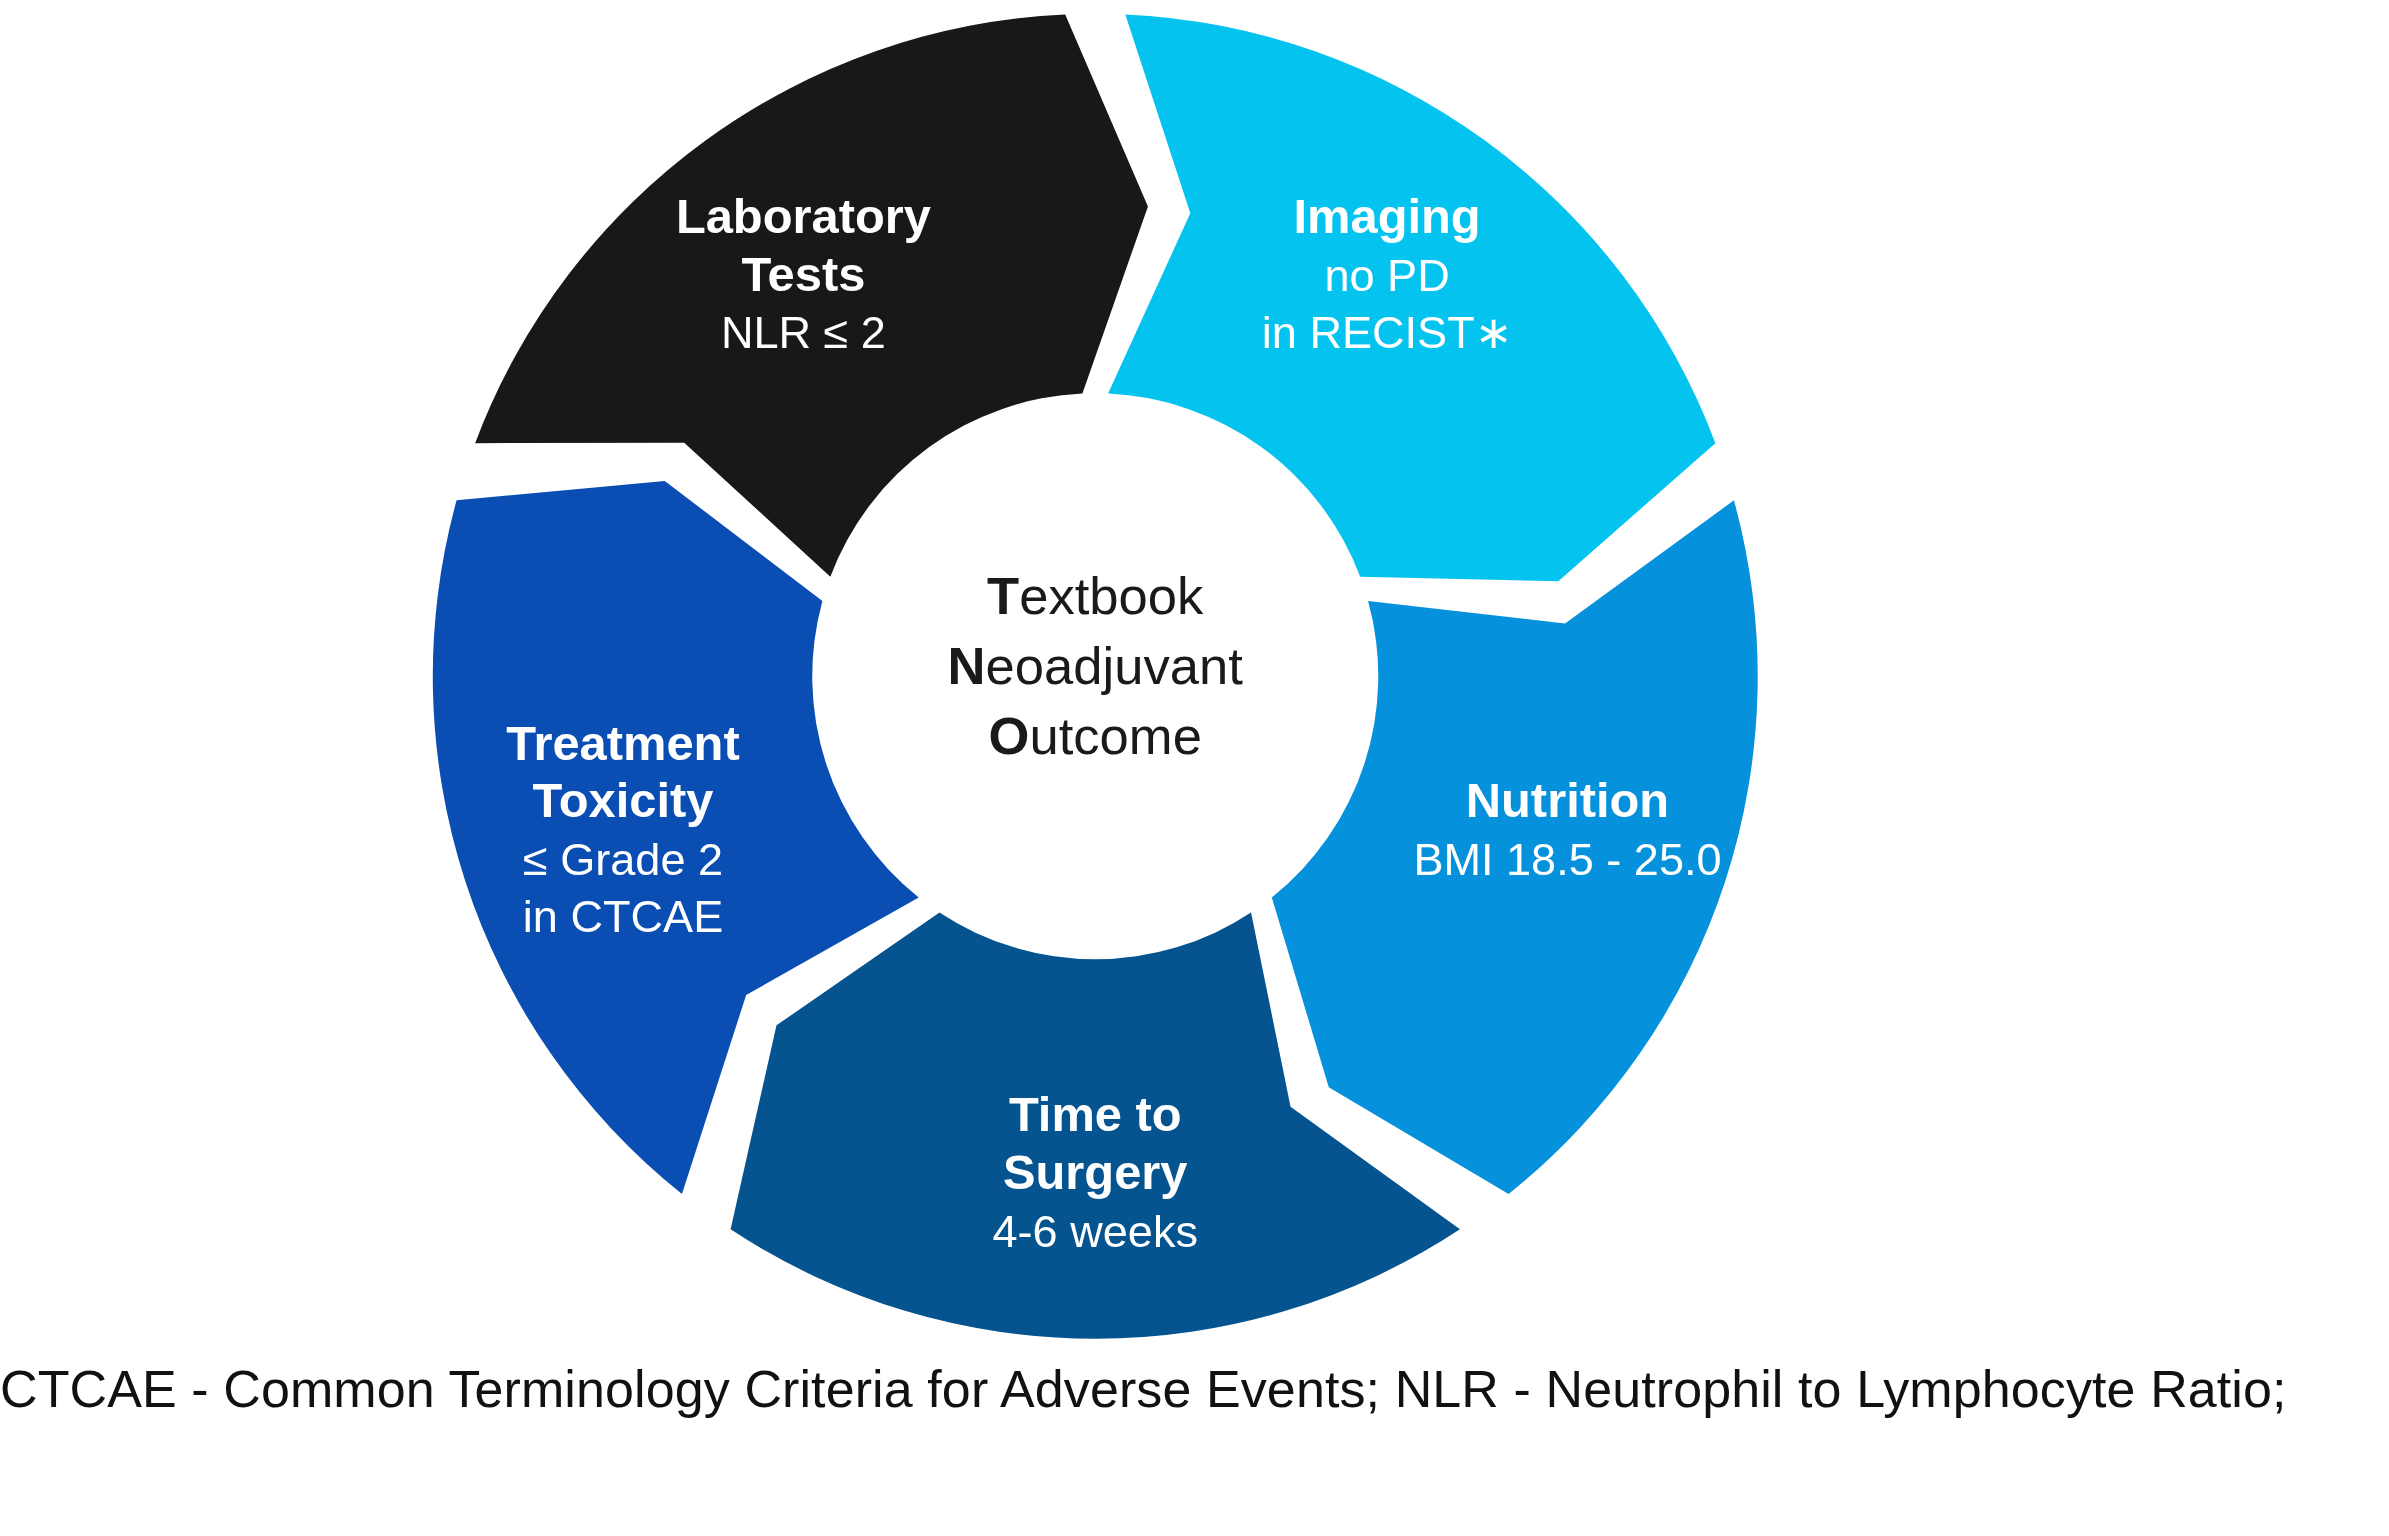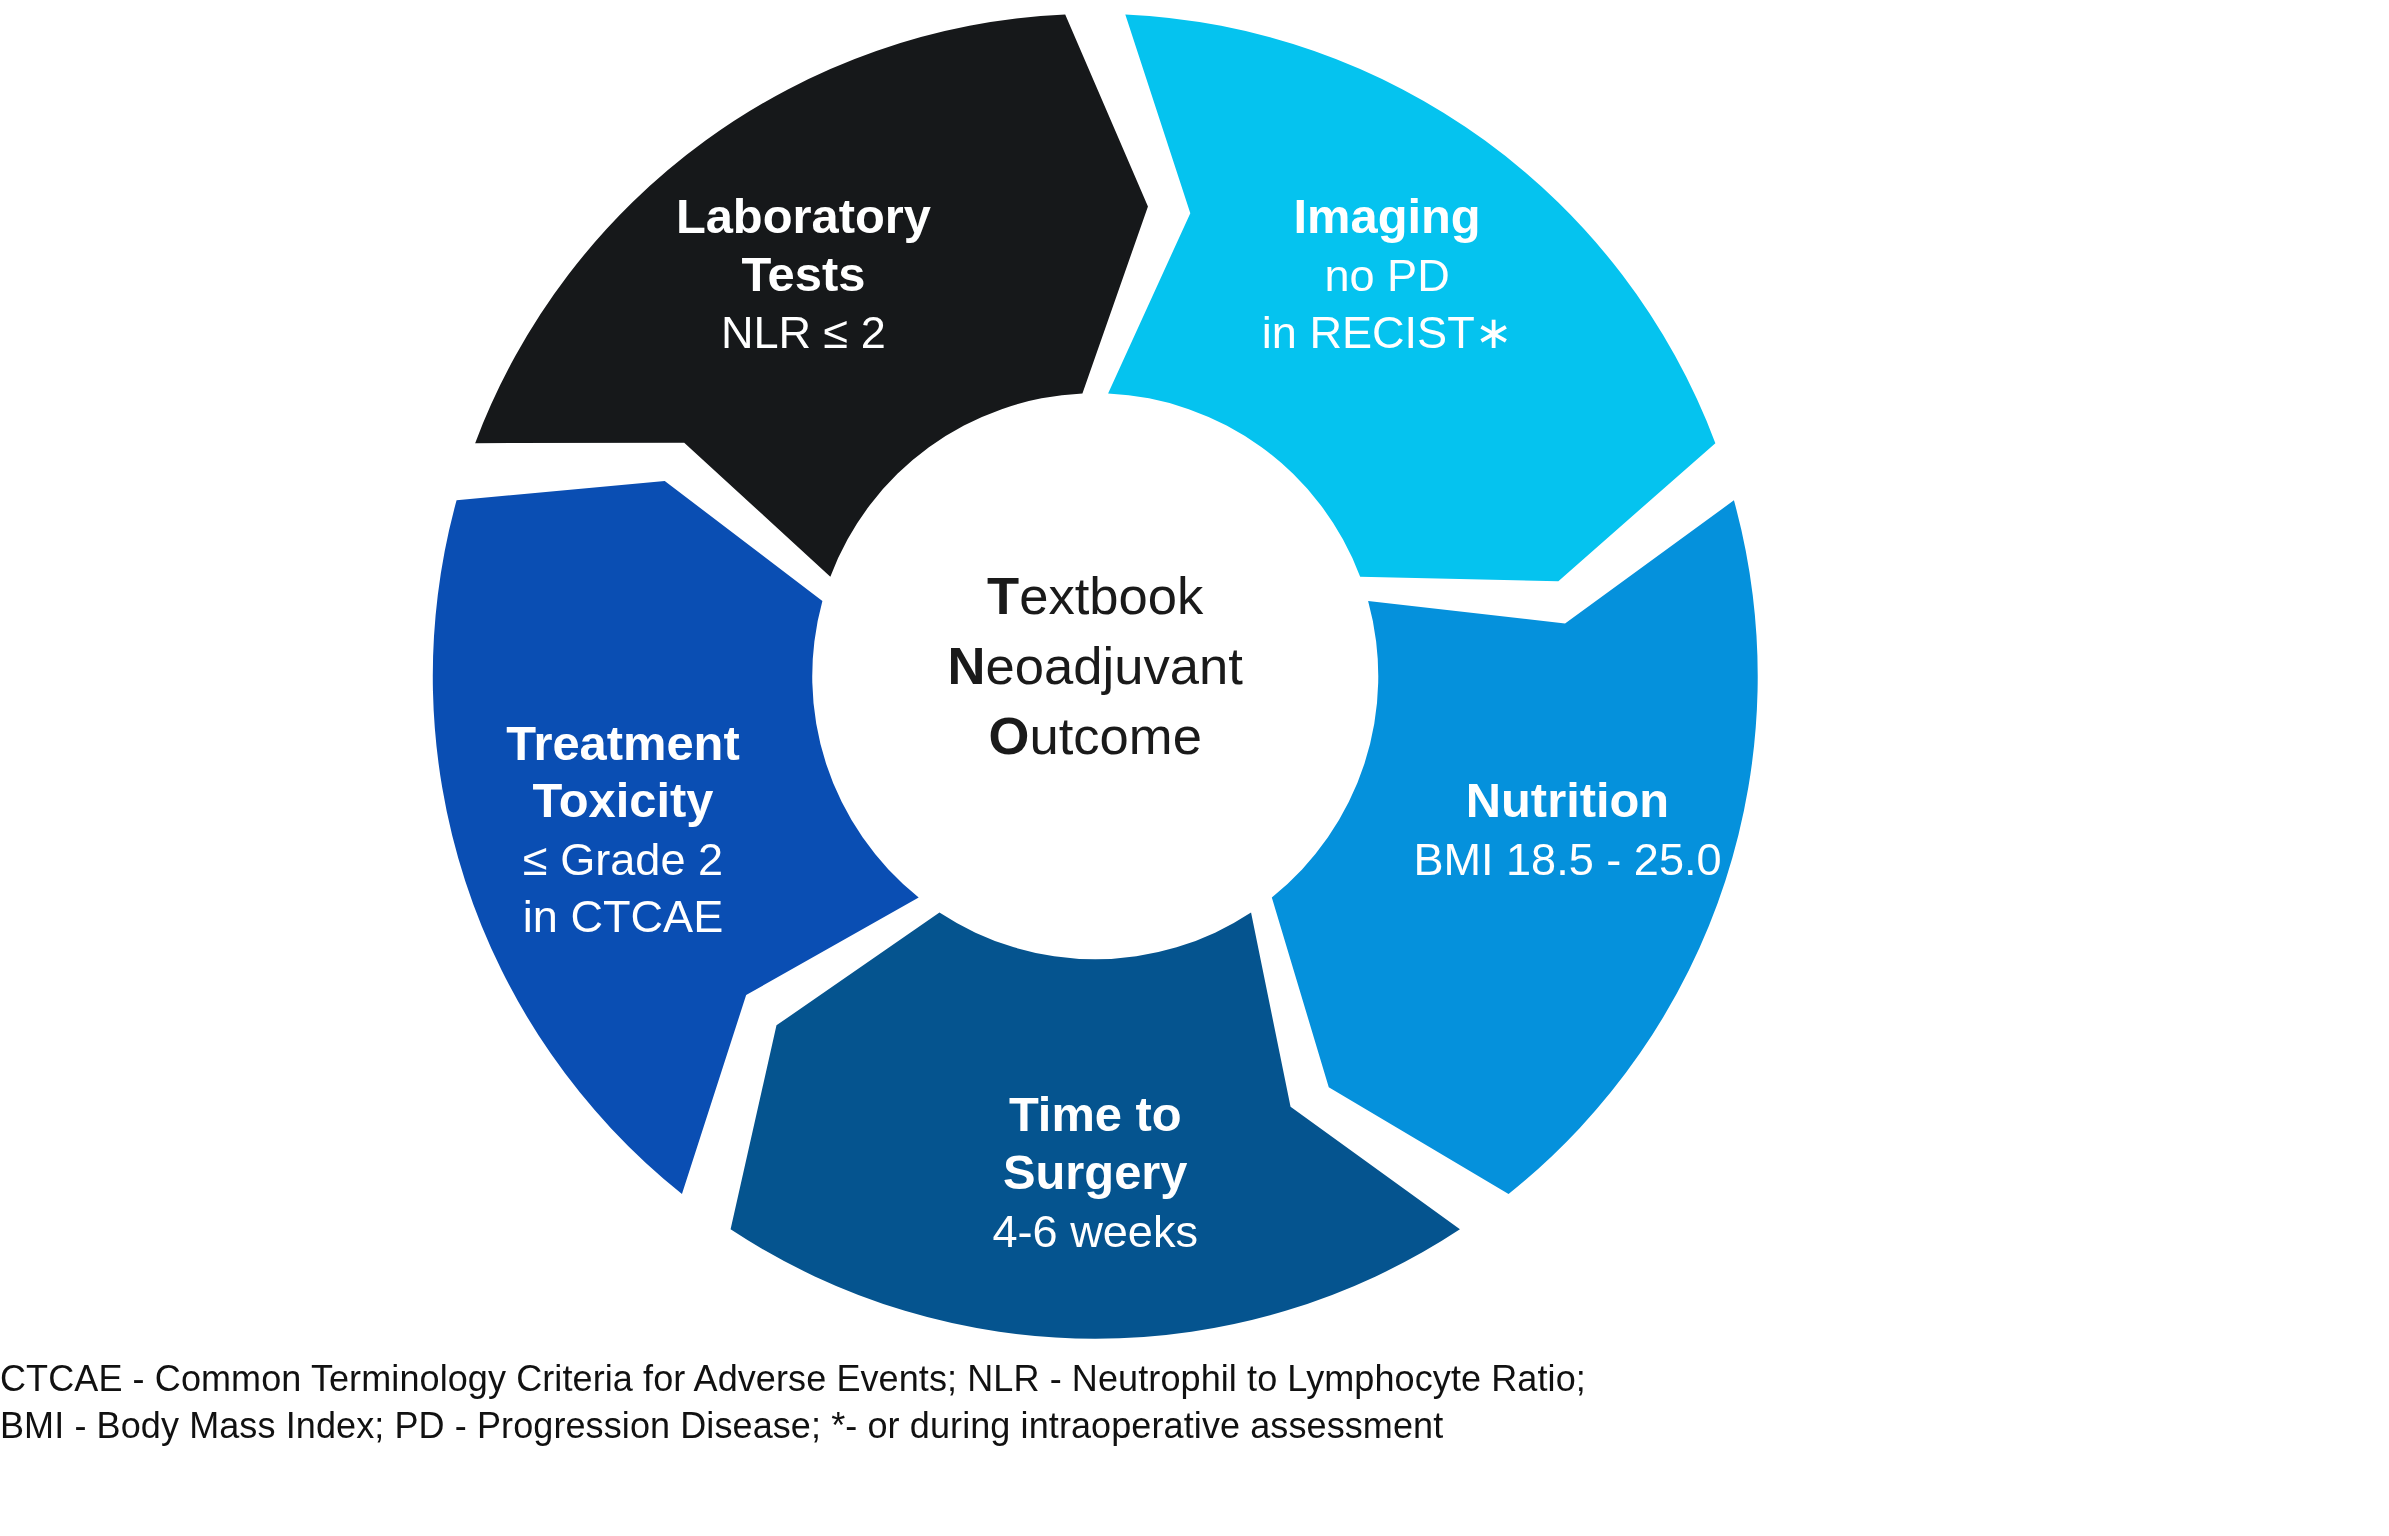--- a/index.html
+++ b/index.html
@@ -27,21 +27,21 @@
   }
   .center-cap{
     font-weight:bold;
   }
 
   #caption{
     position:absolute;
     left:0;top:1356px;width:1999px;
     text-align:left;
     color:#111111;
-    font-size:36px;
+    font-size:52px;
     line-height:1.30;
     letter-spacing:0.1px;
   }
   #caption div{white-space:nowrap;}
 </style>
 </head>
 <body>
 
 <div id="figure">
 
@@ -108,17 +108,16 @@
             <text x="994.8121825779433" y="1305.0504765393334" text-anchor="middle" class="seg-title" font-size="78" fill="#ffffff">Toxicity</text>
             <text x="994.8121825779433" y="1397.0504765393334" text-anchor="middle" class="seg-sub" font-size="72" fill="#ffffff">≤ Grade 2</text>
             <text x="994.8121825779433" y="1489.0504765393334" text-anchor="middle" class="seg-sub" font-size="72" fill="#ffffff">in CTCAE</text>
           </g>
         </g>
     </svg>
   </div>
 
   <div id="caption">
     <div>CTCAE - Common Terminology Criteria for Adverse Events; NLR - Neutrophil to Lymphocyte Ratio;</div>
-    <div>BMI - Body Mass Index; PD - Progression Disease; *- or during intraoperative assessment</div>
   </div>
 
 </div>
 
 
 </body></html>

